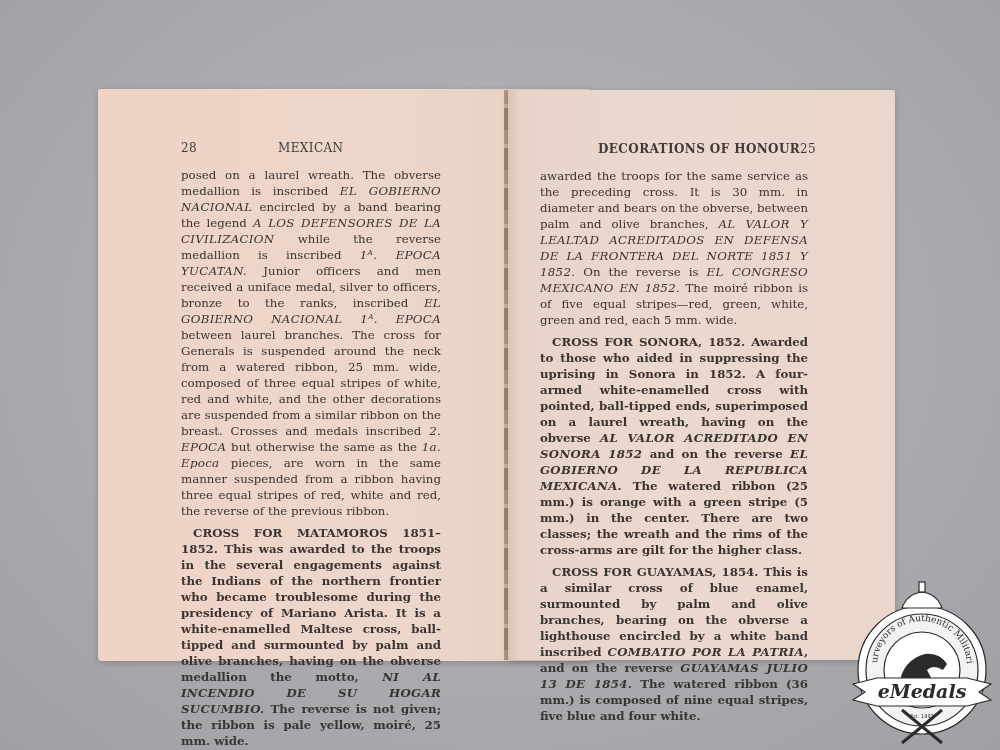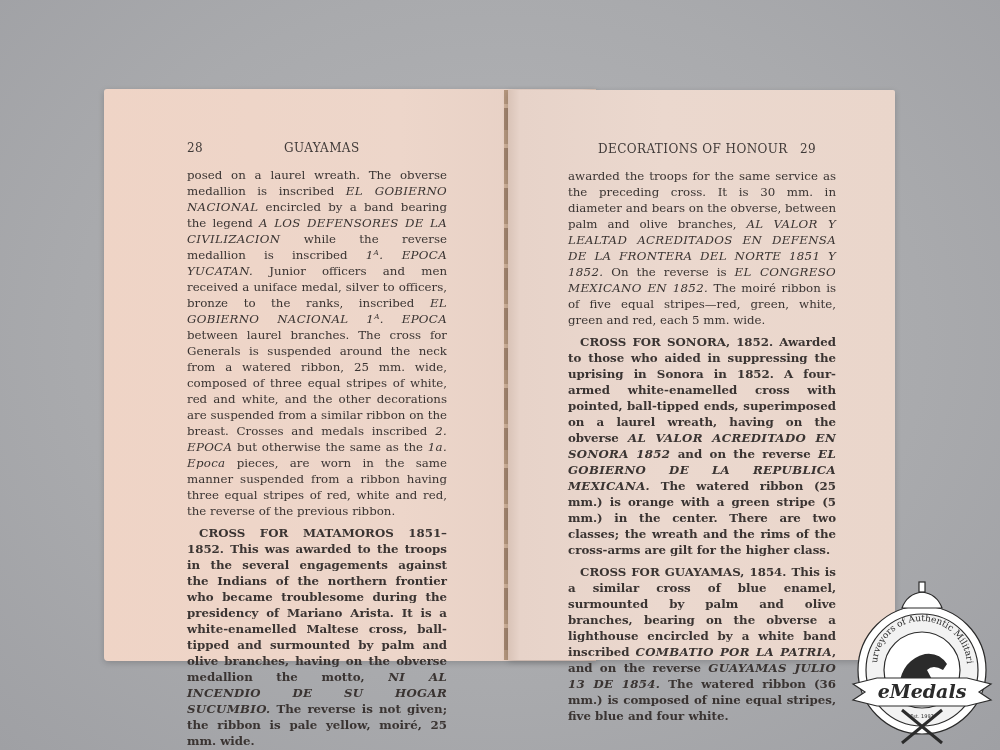--- a/index.html
+++ b/index.html
@@ -11,66 +11,65 @@
   .book { position: absolute; left: 98px; top: 86px; width: 800px; height: 580px; }
   .page {
     position: absolute; top: 0; height: 572px;
     background: #ecd5c9;
     box-shadow: 0 2px 6px rgba(0,0,0,0.18);
   }
   .page.left {
     left: 0; width: 492px; top: 3px;
     background: linear-gradient(90deg, #efd4c6 0%, #edd6ca 60%, #e5cfc4 97%, #d8bfb1 100%);
     border-radius: 3px 0 0 4px;
-    margin-left: 6px;
   }
   .page.right {
     left: 410px; width: 387px; top: 4px; height: 570px;
     background: linear-gradient(90deg, #d9c3b7 0%, #e7d3c9 3%, #ebd8ce 40%, #ead6cb 100%);
     border-radius: 0 2px 2px 0;
   }
   .spine {
     position: absolute; left: 406px; top: 4px; width: 4px; height: 570px;
     background: repeating-linear-gradient(180deg, #a7876b 0 14px, #c9a98e 14px 18px, #8f7058 18px 40px);
     opacity: 0.8;
   }
   .running-head {
     position: absolute; top: 52px; font-size: 12px; color: #403a38; letter-spacing: 0.4px;
   }
   .text {
     position: absolute; top: 78px; font-size: 11.8px; line-height: 16px; color: #3a3432;
     text-align: justify; hyphens: none;
   }
   .left .text { left: 83px; width: 260px; }
-  .right .text { left: 60px; width: 268px; }
+  .right .text { left: 32px; width: 268px; }
   .text p { margin: 0 0 6px 0; }
   .text p.indent { text-indent: 12px; font-weight: bold; }
   .text i { font-style: italic; letter-spacing: 0.3px; }
   .watermark {
     position: absolute; left: 847px; top: 578px; width: 150px; height: 170px;
   }
 </style>
 </head>
 <body>
 
 <div class="book">
   <div class="page left">
     <div class="running-head" style="left:83px;">28</div>
-    <div class="running-head" style="left:180px;">GUAYAMAS</div>
+    <div class="running-head" style="left:180px;">MEXICAN</div>
     <div class="text">
       <p><span>posed on a laurel wreath.  The obverse medallion is inscribed </span><i>EL GOBIERNO NACIONAL</i><span> encircled by a band bearing the legend </span><i>A LOS DEFENSORES DE LA CIVILIZACION</i><span> while the reverse medallion is inscribed </span><i>1ᴬ. EPOCA YUCATAN.</i><span>  Junior officers and men received a uniface medal, silver to officers, bronze to the ranks, inscribed </span><i>EL GOBIERNO NACIONAL 1ᴬ. EPOCA</i><span> between laurel branches.  The cross for Generals is suspended around the neck from a watered ribbon, 25 mm. wide, composed of three equal stripes of white, red and white, and the other decorations are suspended from a similar ribbon on the breast.  Crosses and medals inscribed </span><i>2. EPOCA</i><span> but otherwise the same as the </span><i>1a. Epoca</i><span> pieces, are worn in the same manner suspended from a ribbon having three equal stripes of red, white and red, the reverse of the previous ribbon.</span></p>
       <p class="indent"><span>CROSS FOR MATAMOROS 1851–1852.</span><span>  This was awarded to the troops in the several engagements against the Indians of the northern frontier who became troublesome during the presidency of Mariano Arista.  It is a white-enamelled Maltese cross, ball-tipped and surmounted by palm and olive branches, having on the obverse medallion the motto, </span><i>NI AL INCENDIO DE SU HOGAR SUCUMBIO.</i><span>  The reverse is not given; the ribbon is pale yellow, moiré, 25 mm. wide.</span></p>
     </div>
   </div>
 
   <div class="spine"></div>
 
   <div class="page right">
-    <div class="running-head" style="left:90px;">DECORATIONS OF HONOUR</div>
-    <div class="running-head" style="left:292px;">29</div>
+    <div class="running-head" style="left:90px;font-weight:bold;">DECORATIONS OF HONOUR</div>
+    <div class="running-head" style="left:292px;">25</div>
     <div class="text">
       <p><span>awarded the troops for the same service as the preceding cross.  It is 30 mm. in diameter and bears on the obverse, between palm and olive branches, </span><i>AL VALOR Y LEALTAD ACREDITADOS EN DEFENSA DE LA FRONTERA DEL NORTE 1851 Y 1852.</i><span>  On the reverse is </span><i>EL CONGRESO MEXICANO EN 1852.</i><span>  The moiré ribbon is of five equal stripes—red, green, white, green and red, each 5 mm. wide.</span></p>
       <p class="indent"><span>CROSS FOR SONORA, 1852.</span><span>  Awarded to those who aided in suppressing the uprising in Sonora in 1852.  A four-armed white-enamelled cross with pointed, ball-tipped ends, superimposed on a laurel wreath, having on the obverse </span><i>AL VALOR ACREDITADO EN SONORA 1852</i><span> and on the reverse </span><i>EL GOBIERNO DE LA REPUBLICA MEXICANA.</i><span> The watered ribbon (25 mm.) is orange with a green stripe (5 mm.) in the center.  There are two classes; the wreath and the rims of the cross-arms are gilt for the higher class.</span></p>
       <p class="indent"><span>CROSS FOR GUAYAMAS, 1854.</span><span>  This is a similar cross of blue enamel, surmounted by palm and olive branches, bearing on the obverse a lighthouse encircled by a white band inscribed </span><i>COMBATIO POR LA PATRIA</i><span>, and on the reverse </span><i>GUAYAMAS JULIO 13 DE 1854.</i><span>  The watered ribbon (36 mm.) is composed of nine equal stripes, five blue and four white.</span></p>
     </div>
   </div>
 </div>
 
 <div class="watermark">
   <svg width="150" height="170" viewBox="0 0 150 170">

